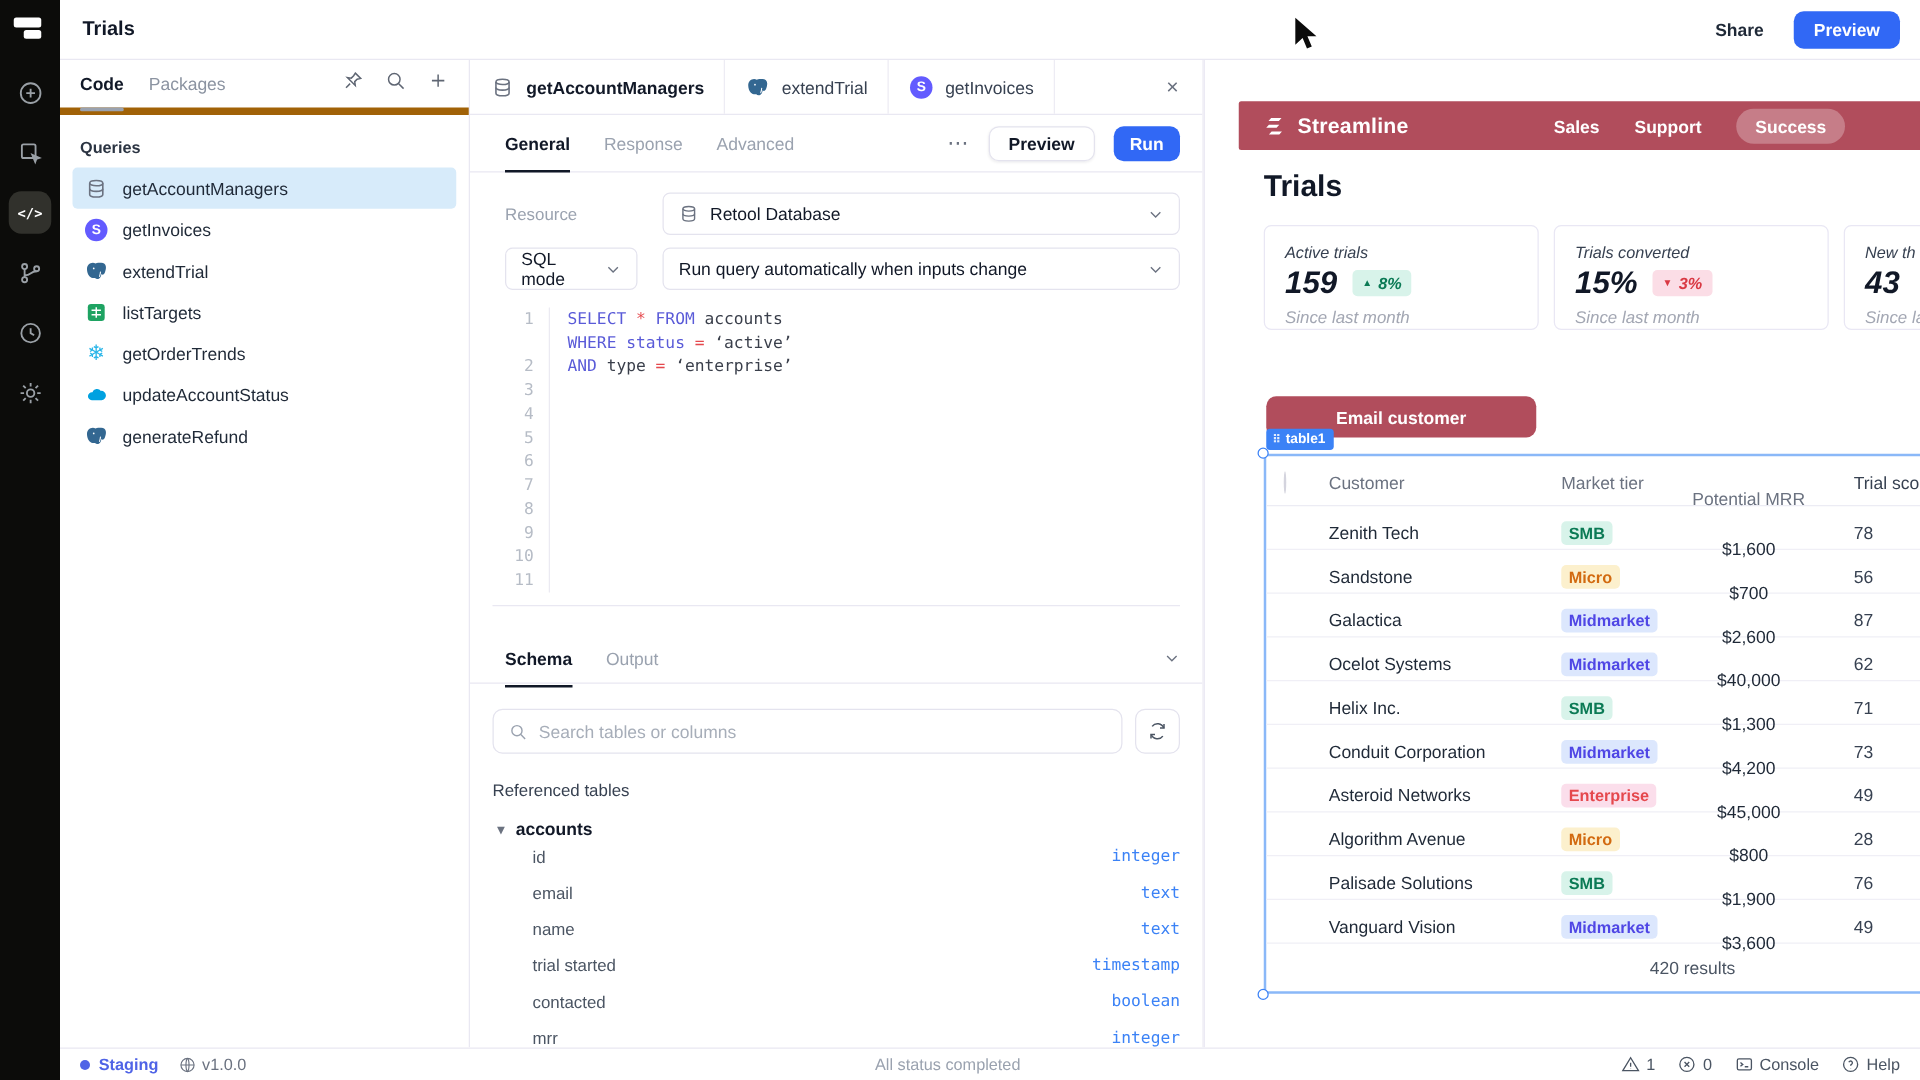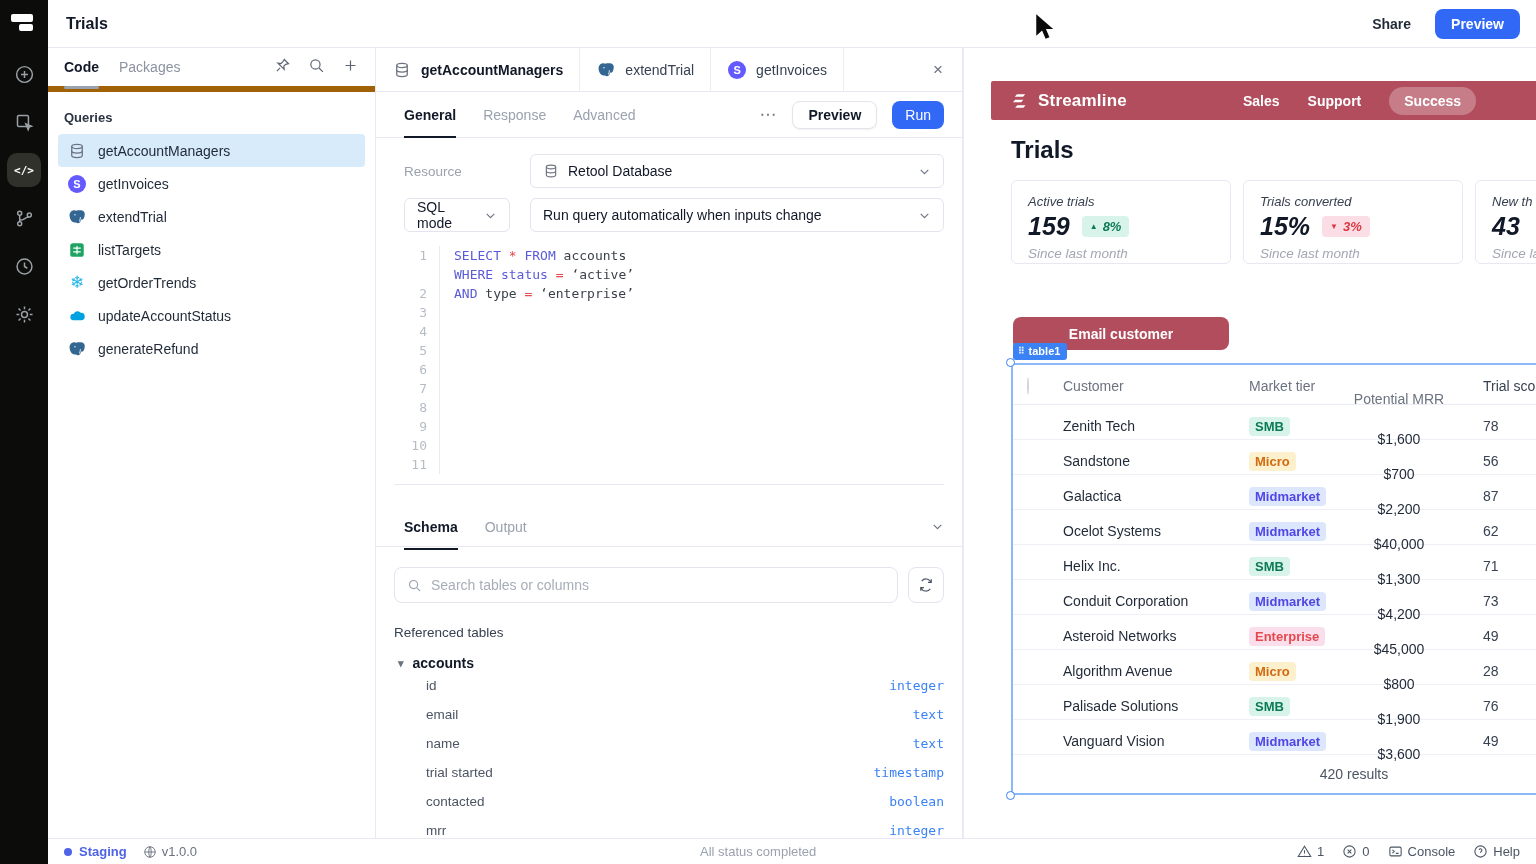--- a/index.html
+++ b/index.html
@@ -51,21 +51,21 @@
   .e-tab.active { color:#111827; font-weight:600; }
   .e-close { margin-left:auto; display:flex; align-items:center; padding:0 19px; color:#6b7280; font-size:17px;}
   .e-subbar { height:46px; display:flex; align-items:center; padding:0 18px 0 28px; border-bottom:1px solid #e9e8f2;}
   .sub-tab { font-size:14px; color:#9aa2af; margin-right:27px; height:46px; display:flex; align-items:center; position:relative;}
   .sub-tab.active { color:#111827; font-weight:700;}
   .sub-tab.active::after { content:""; position:absolute; left:0; right:0; bottom:0; height:2px; background:#111827;}
   .e-actions { margin-left:auto; display:flex; align-items:center; gap:15px;}
   .more-dots { color:#6b7280; font-size:17px; letter-spacing:1px;}
   .btn-outline { border:1px solid #e4e3ee; border-radius:8px; padding:5px 15px; font-size:14px; font-weight:600; color:#111827;
                  box-shadow:0 1px 2px rgba(16,24,40,.06); background:#fff;}
-  .btn-run { background:#3168f5; color:#fff; border-radius:8px; padding:6px 13px; font-size:14px; font-weight:400;}
+  .btn-run { background:#3168f5; color:#fff; border-radius:8px; padding:6px 13px; font-size:14px; font-weight:700;}
   .e-form { padding:16px 18px 0 28px; }
   .form-row { display:flex; align-items:center; margin-bottom:10px;}
   .form-label { width:126px; font-size:13.5px; color:#9aa2af; flex:0 0 126px;}
   .select { height:34px; border:1px solid #e4e3ee; border-radius:6px; display:flex; align-items:center; padding:0 12px; gap:9px;
             font-size:14px; color:#111827; background:#fff;}
   .select .chev { margin-left:auto; color:#6b7280; display:flex;}
   .select .chev svg, .schema-chev svg { width:13px; height:13px;}
   .grow { flex:1; }
   .select.small { flex:0 0 106px; margin-right:20px;}
   .code-wrap { display:flex; margin:14px 18px 0 18px; border-bottom:1px solid #e9e8f2; padding-bottom:10px;}
@@ -510,21 +510,21 @@
               <span></span>
               <span>Sandstone</span>
               <span><span class="badge b-micro">Micro</span></span>
               <span class="c-mrr">$700</span>
               <span class="c-score">56</span>
             </div>
             <div class="t-grid t-row">
               <span></span>
               <span>Galactica</span>
               <span><span class="badge b-mid">Midmarket</span></span>
-              <span class="c-mrr">$2,200</span>
+              <span class="c-mrr">$2,600</span>
               <span class="c-score">87</span>
             </div>
             <div class="t-grid t-row">
               <span></span>
               <span>Ocelot Systems</span>
               <span><span class="badge b-mid">Midmarket</span></span>
               <span class="c-mrr">$40,000</span>
               <span class="c-score">62</span>
             </div>
             <div class="t-grid t-row">

